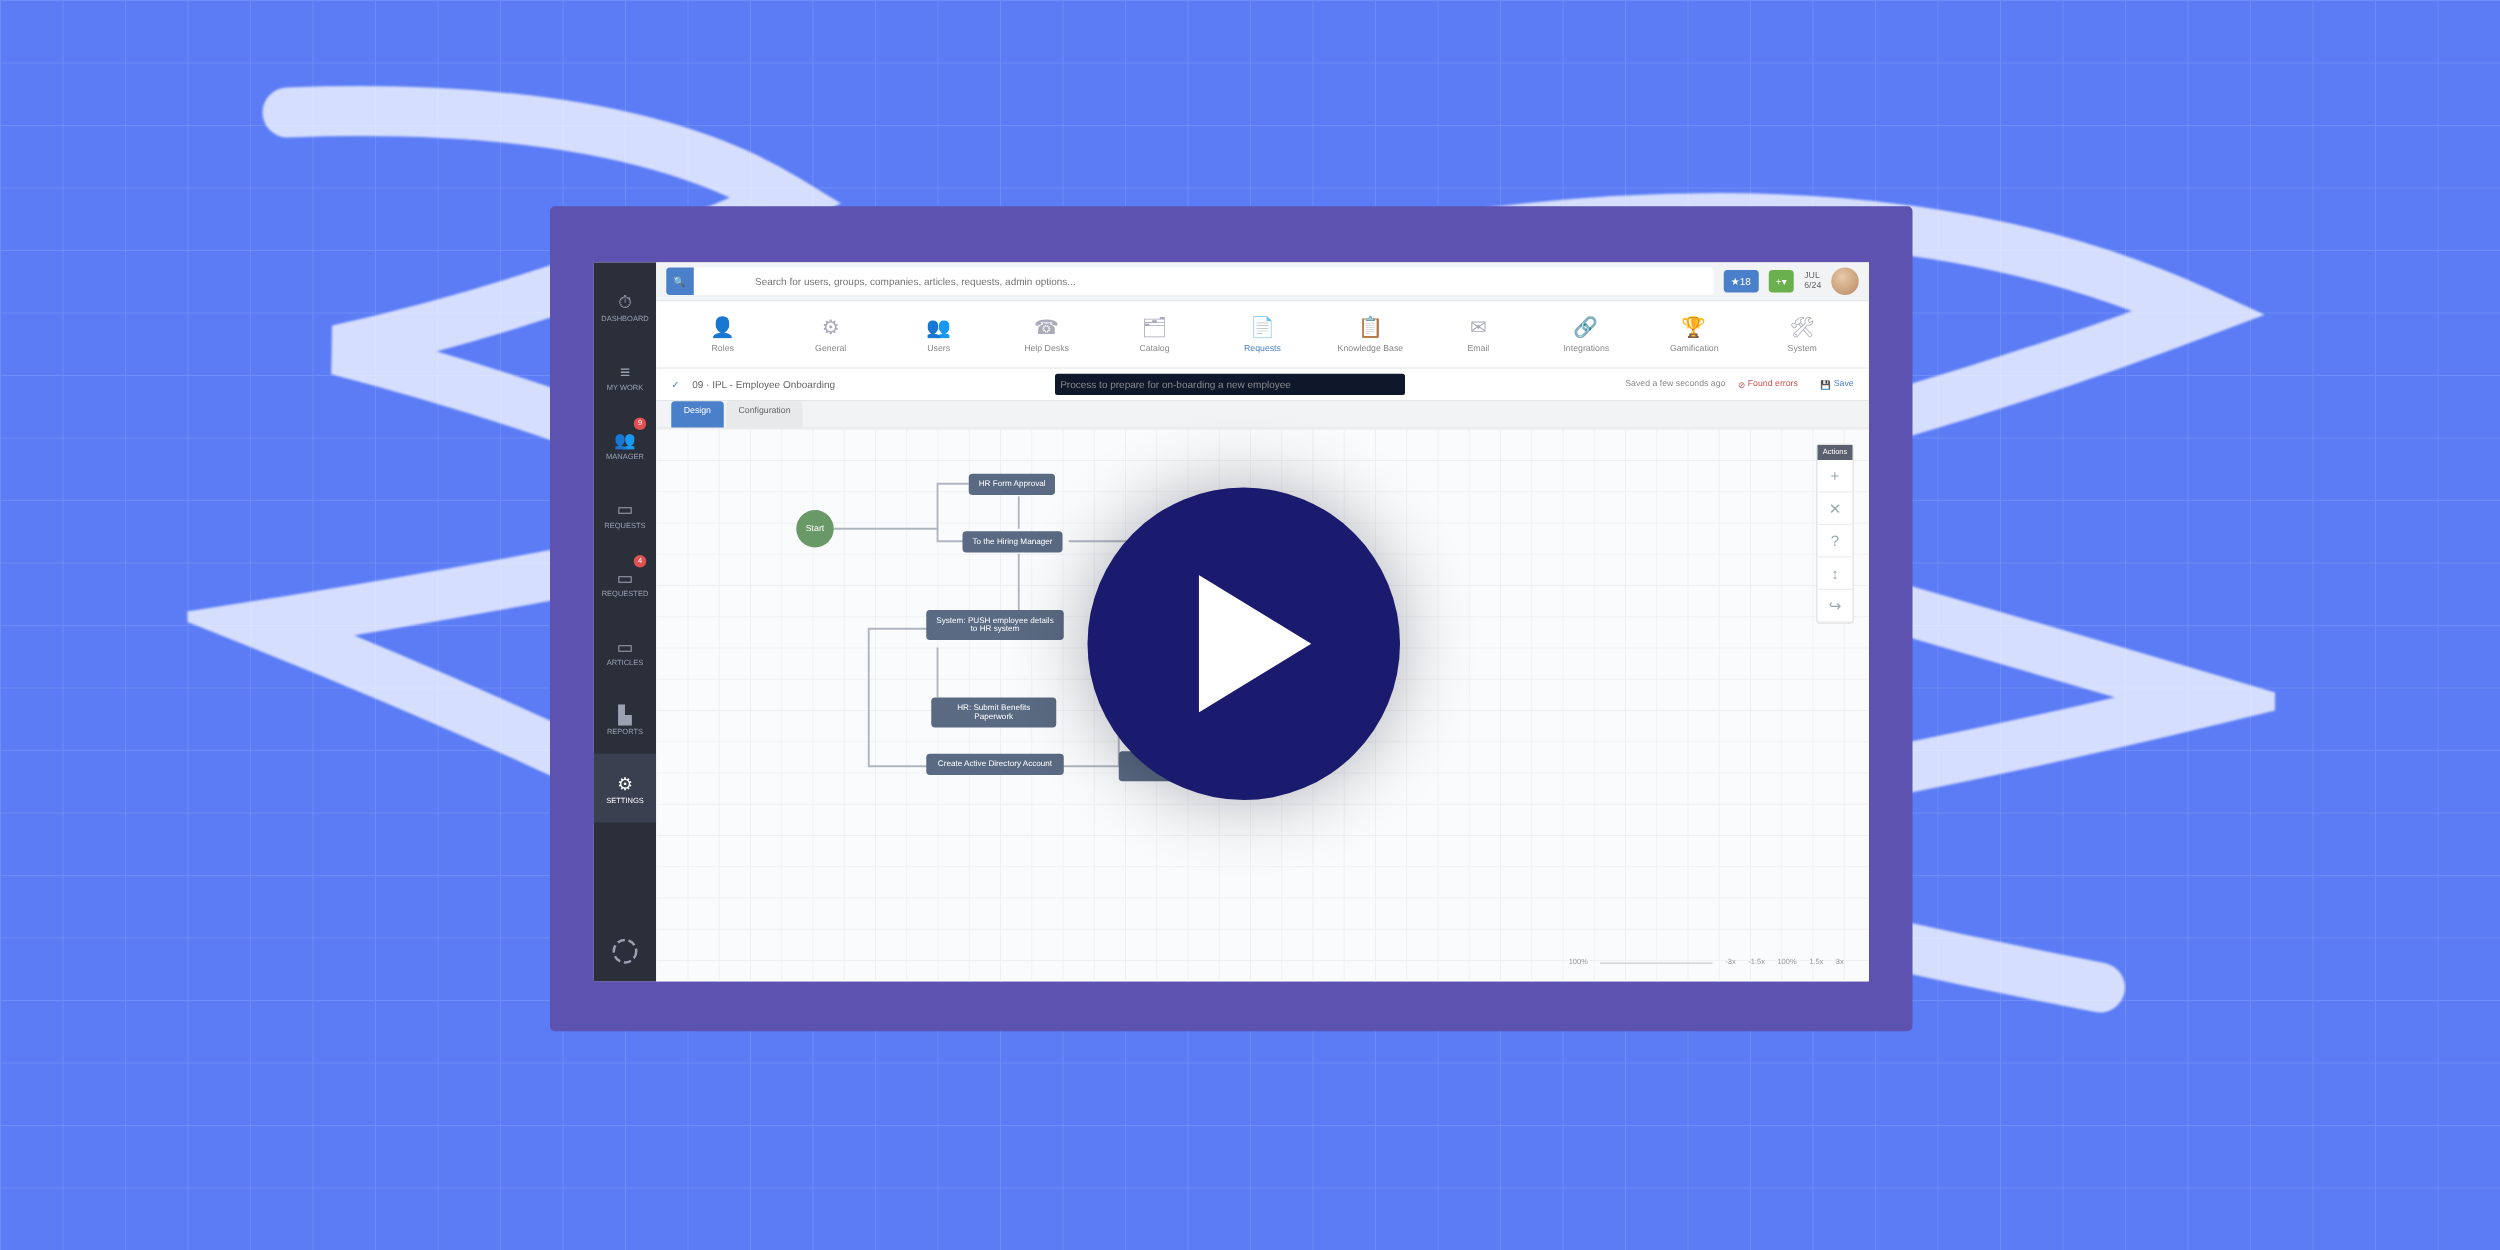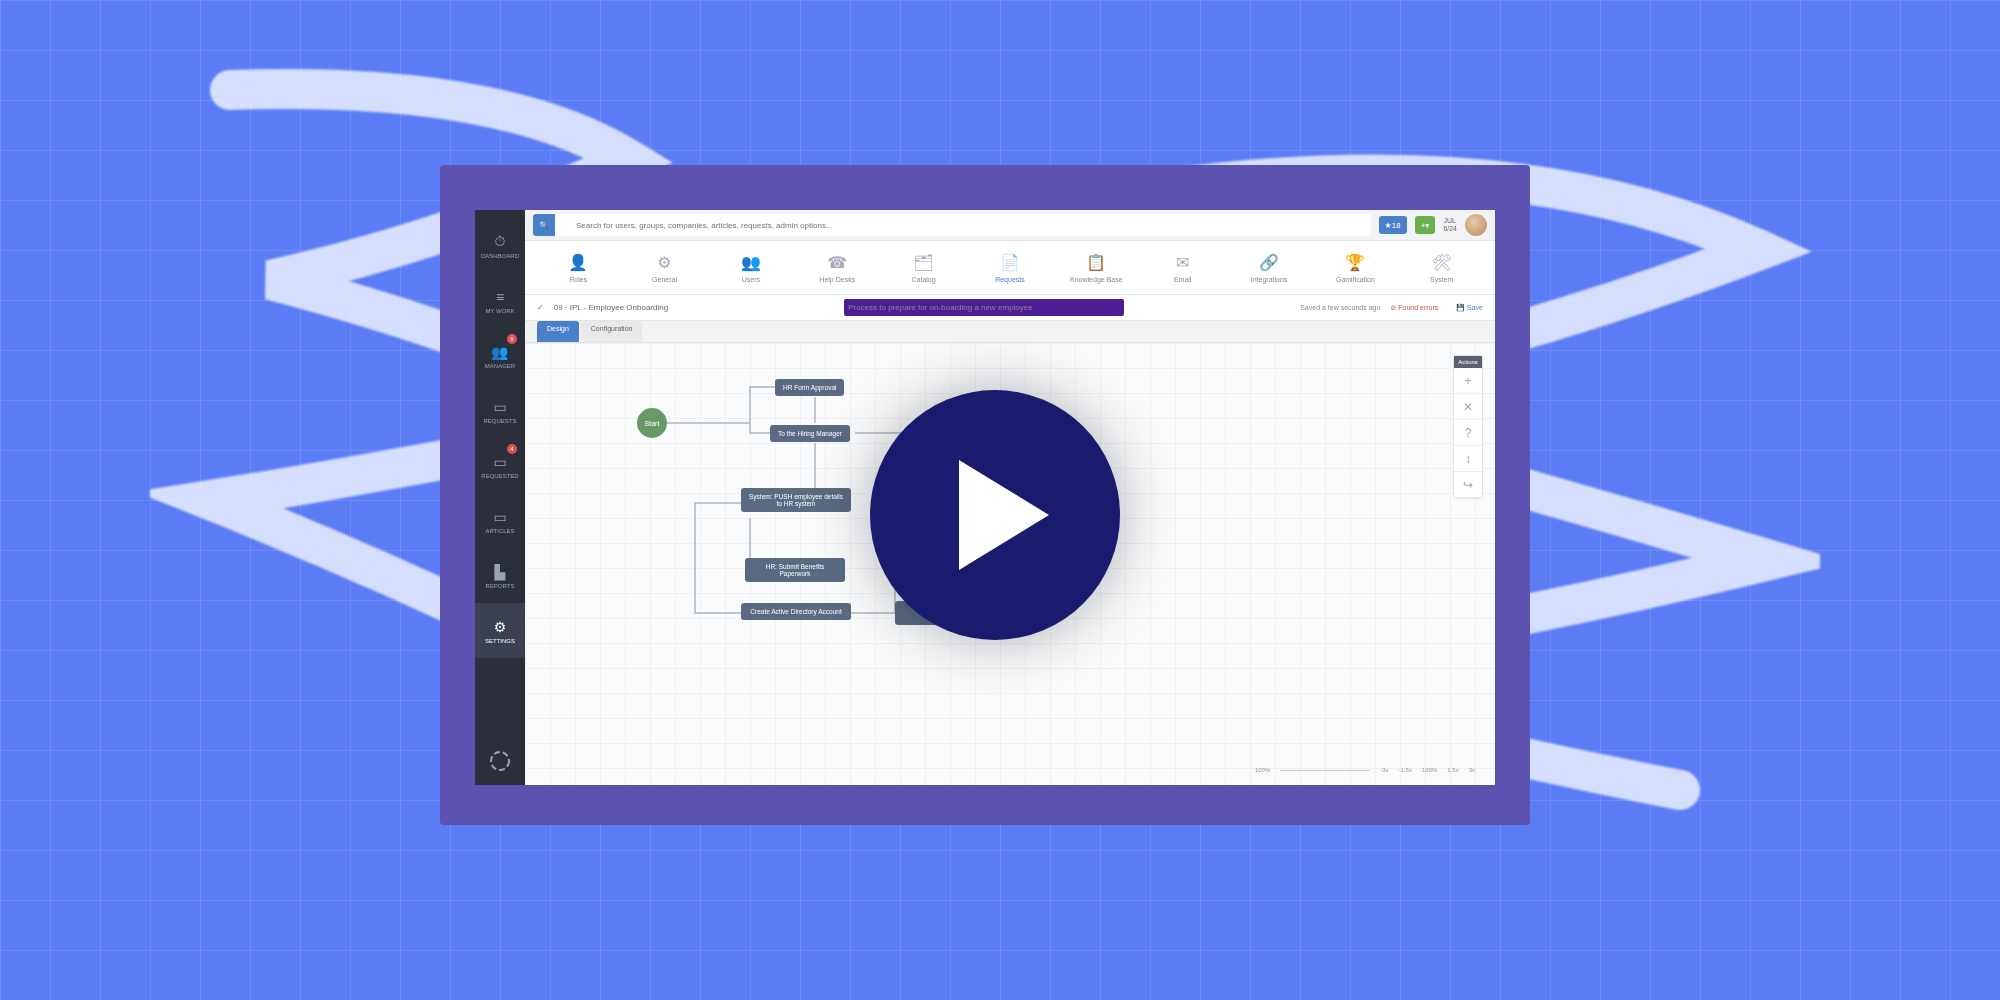--- a/index.html
+++ b/index.html
@@ -132,20 +132,21 @@
   border-radius: 3px 0 0 3px;
 }
 .search-input {
   flex: 1;
   border: none;
   font-size: 8px;
   padding: 0 21px;
   color: #888;
   background: transparent;
   outline: none;
+  margin-left: 28px;
 }
 .top-pill {
   height: 18px;
   padding: 0 6px;
   border-radius: 3px;
   display: flex;
   align-items: center;
   font-size: 8px;
   color: #fff;
 }
@@ -192,21 +193,21 @@
 }
 .bc-check { color: #4a7fc9; }
 .bc-text { color: #666; font-size: 8px; }
 .bc-desc {
   flex: 1;
   max-width: 280px;
   margin-left: auto;
   border: none;
   font-size: 8px;
   color: #888;
-  background: #4c1d95;
+  background: #0f172a;
   padding: 4px;
   border-radius: 2px;
 }
 .bc-status { color: #888; font-size: 7px; margin-left: auto; }
 .bc-error { color: #d05050; font-size: 7px; display: flex; align-items: center; gap: 2px; }
 .bc-save { color: #4a7fc9; font-size: 7px; display: flex; align-items: center; gap: 2px; margin-left: 8px; }
 .tab-row {
   height: 22px;
   display: flex;
   padding-left: 12px;

